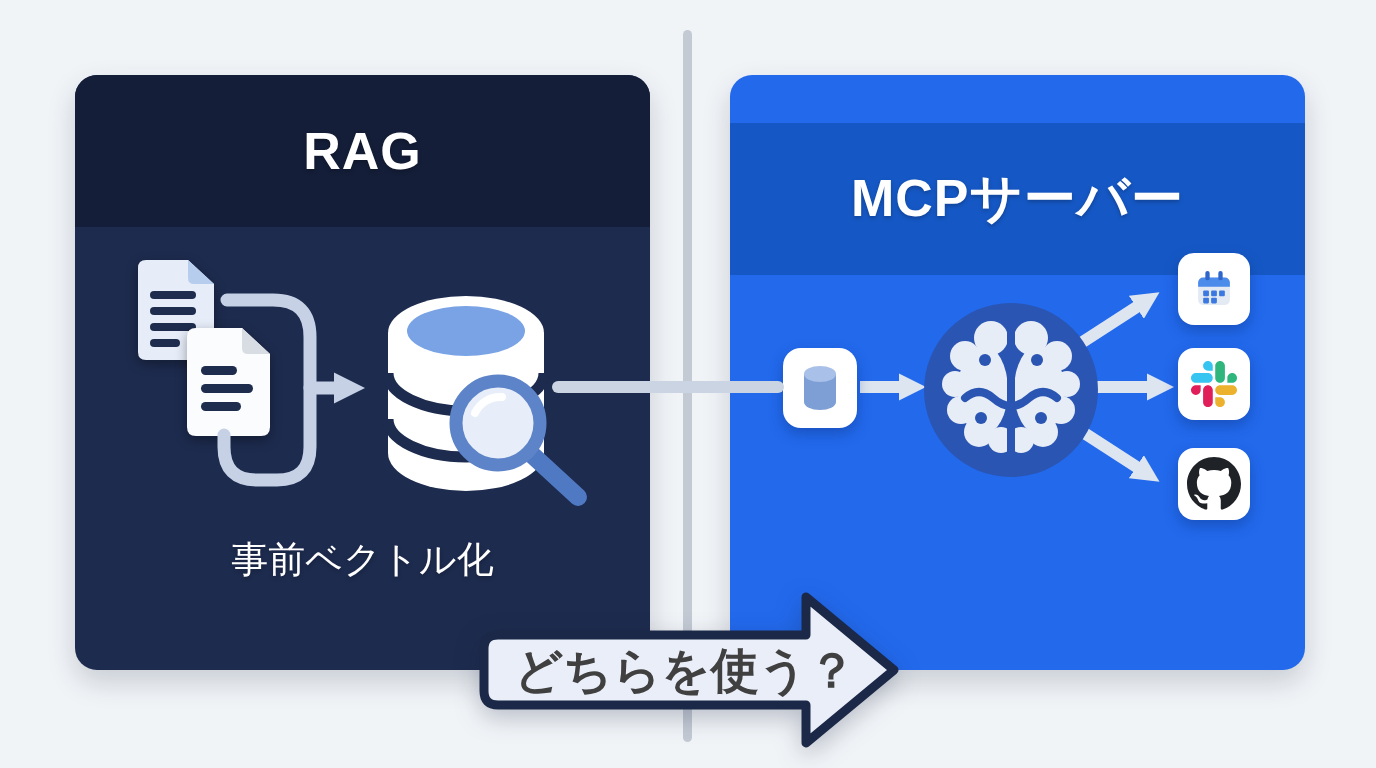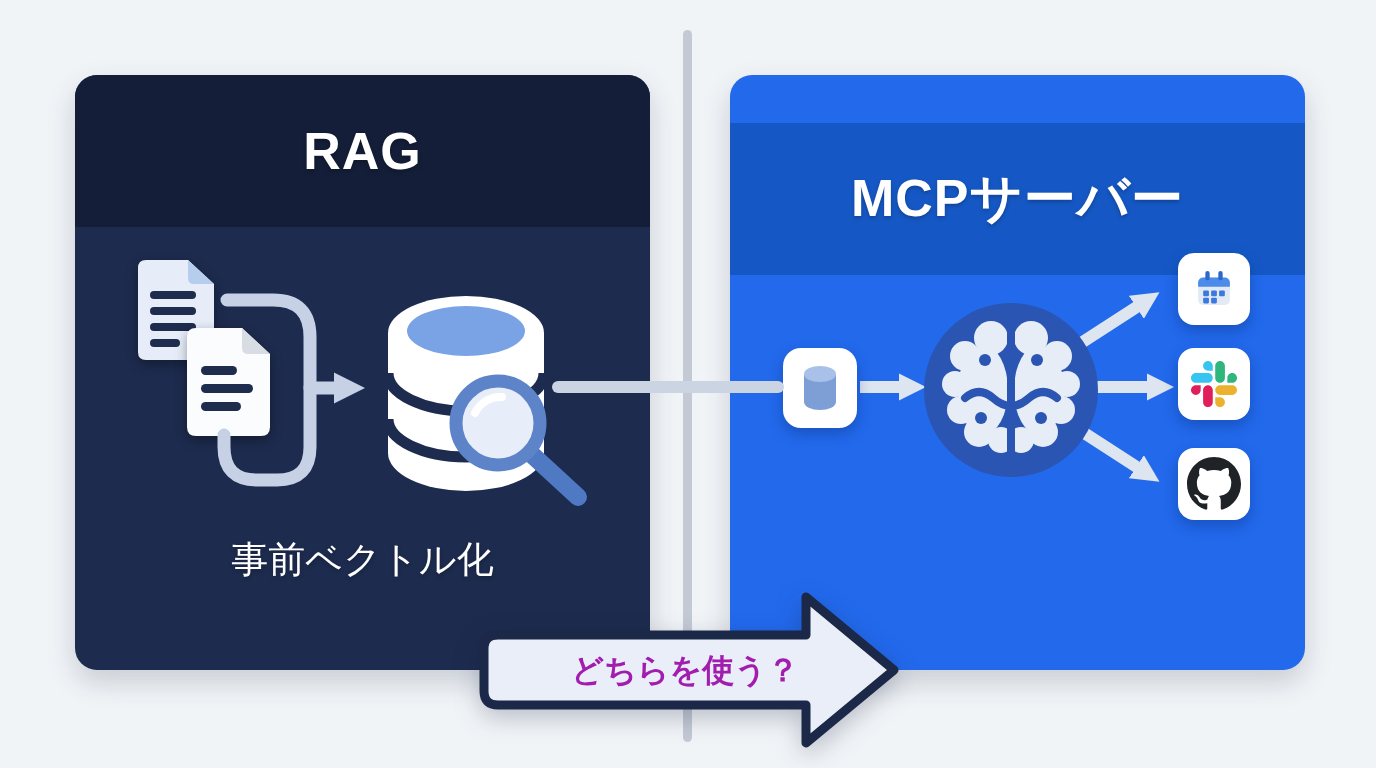--- a/index.html
+++ b/index.html
@@ -47,21 +47,21 @@
     position:absolute;background:#ffffff;border-radius:16px;
     box-shadow:0 6px 14px rgba(10,40,110,.35);
     display:flex;align-items:center;justify-content:center;
   }
   
   .decision{position:absolute;left:468px;top:583px;width:445px;height:185px;z-index:10;}
   .decision svg{filter:drop-shadow(0 8px 12px rgba(15,25,55,.25));}
   .decision-label{
     position:absolute;left:505px;top:636px;width:360px;height:70px;z-index:11;
     display:flex;align-items:center;justify-content:center;
-    color:#a21caf;font-weight:bold;font-size:32px;
+    color:#404040;font-weight:bold;font-size:48px;
   }
 </style>
 </head>
 <body>
 
 <div class="divider"></div>
 
 <div class="panel panel-left">
   <div class="panel-header">
     <div class="panel-title">RAG</div>

